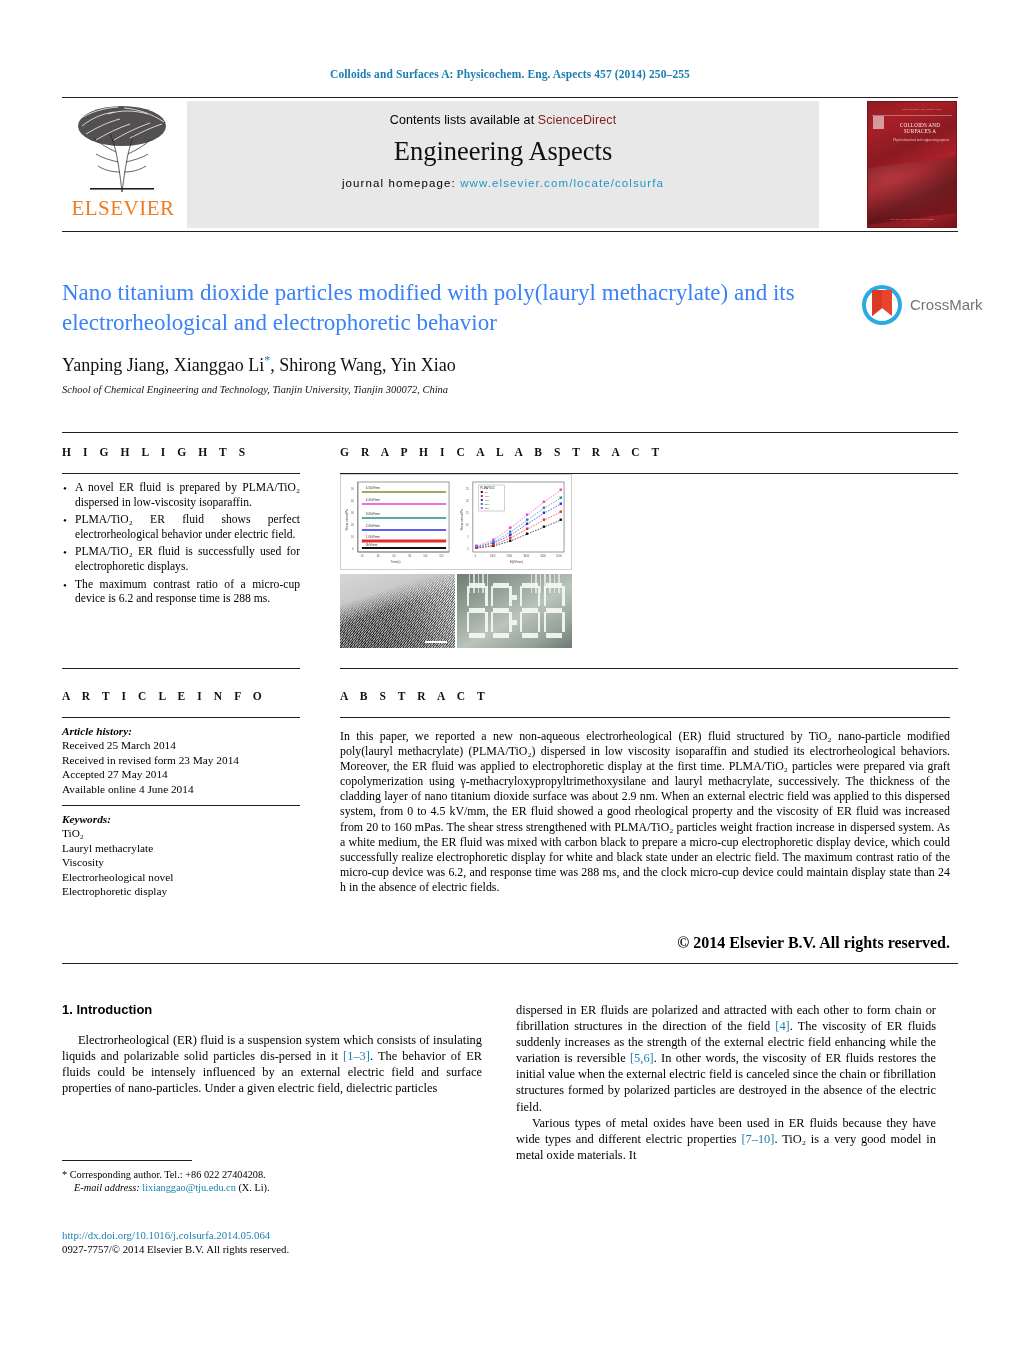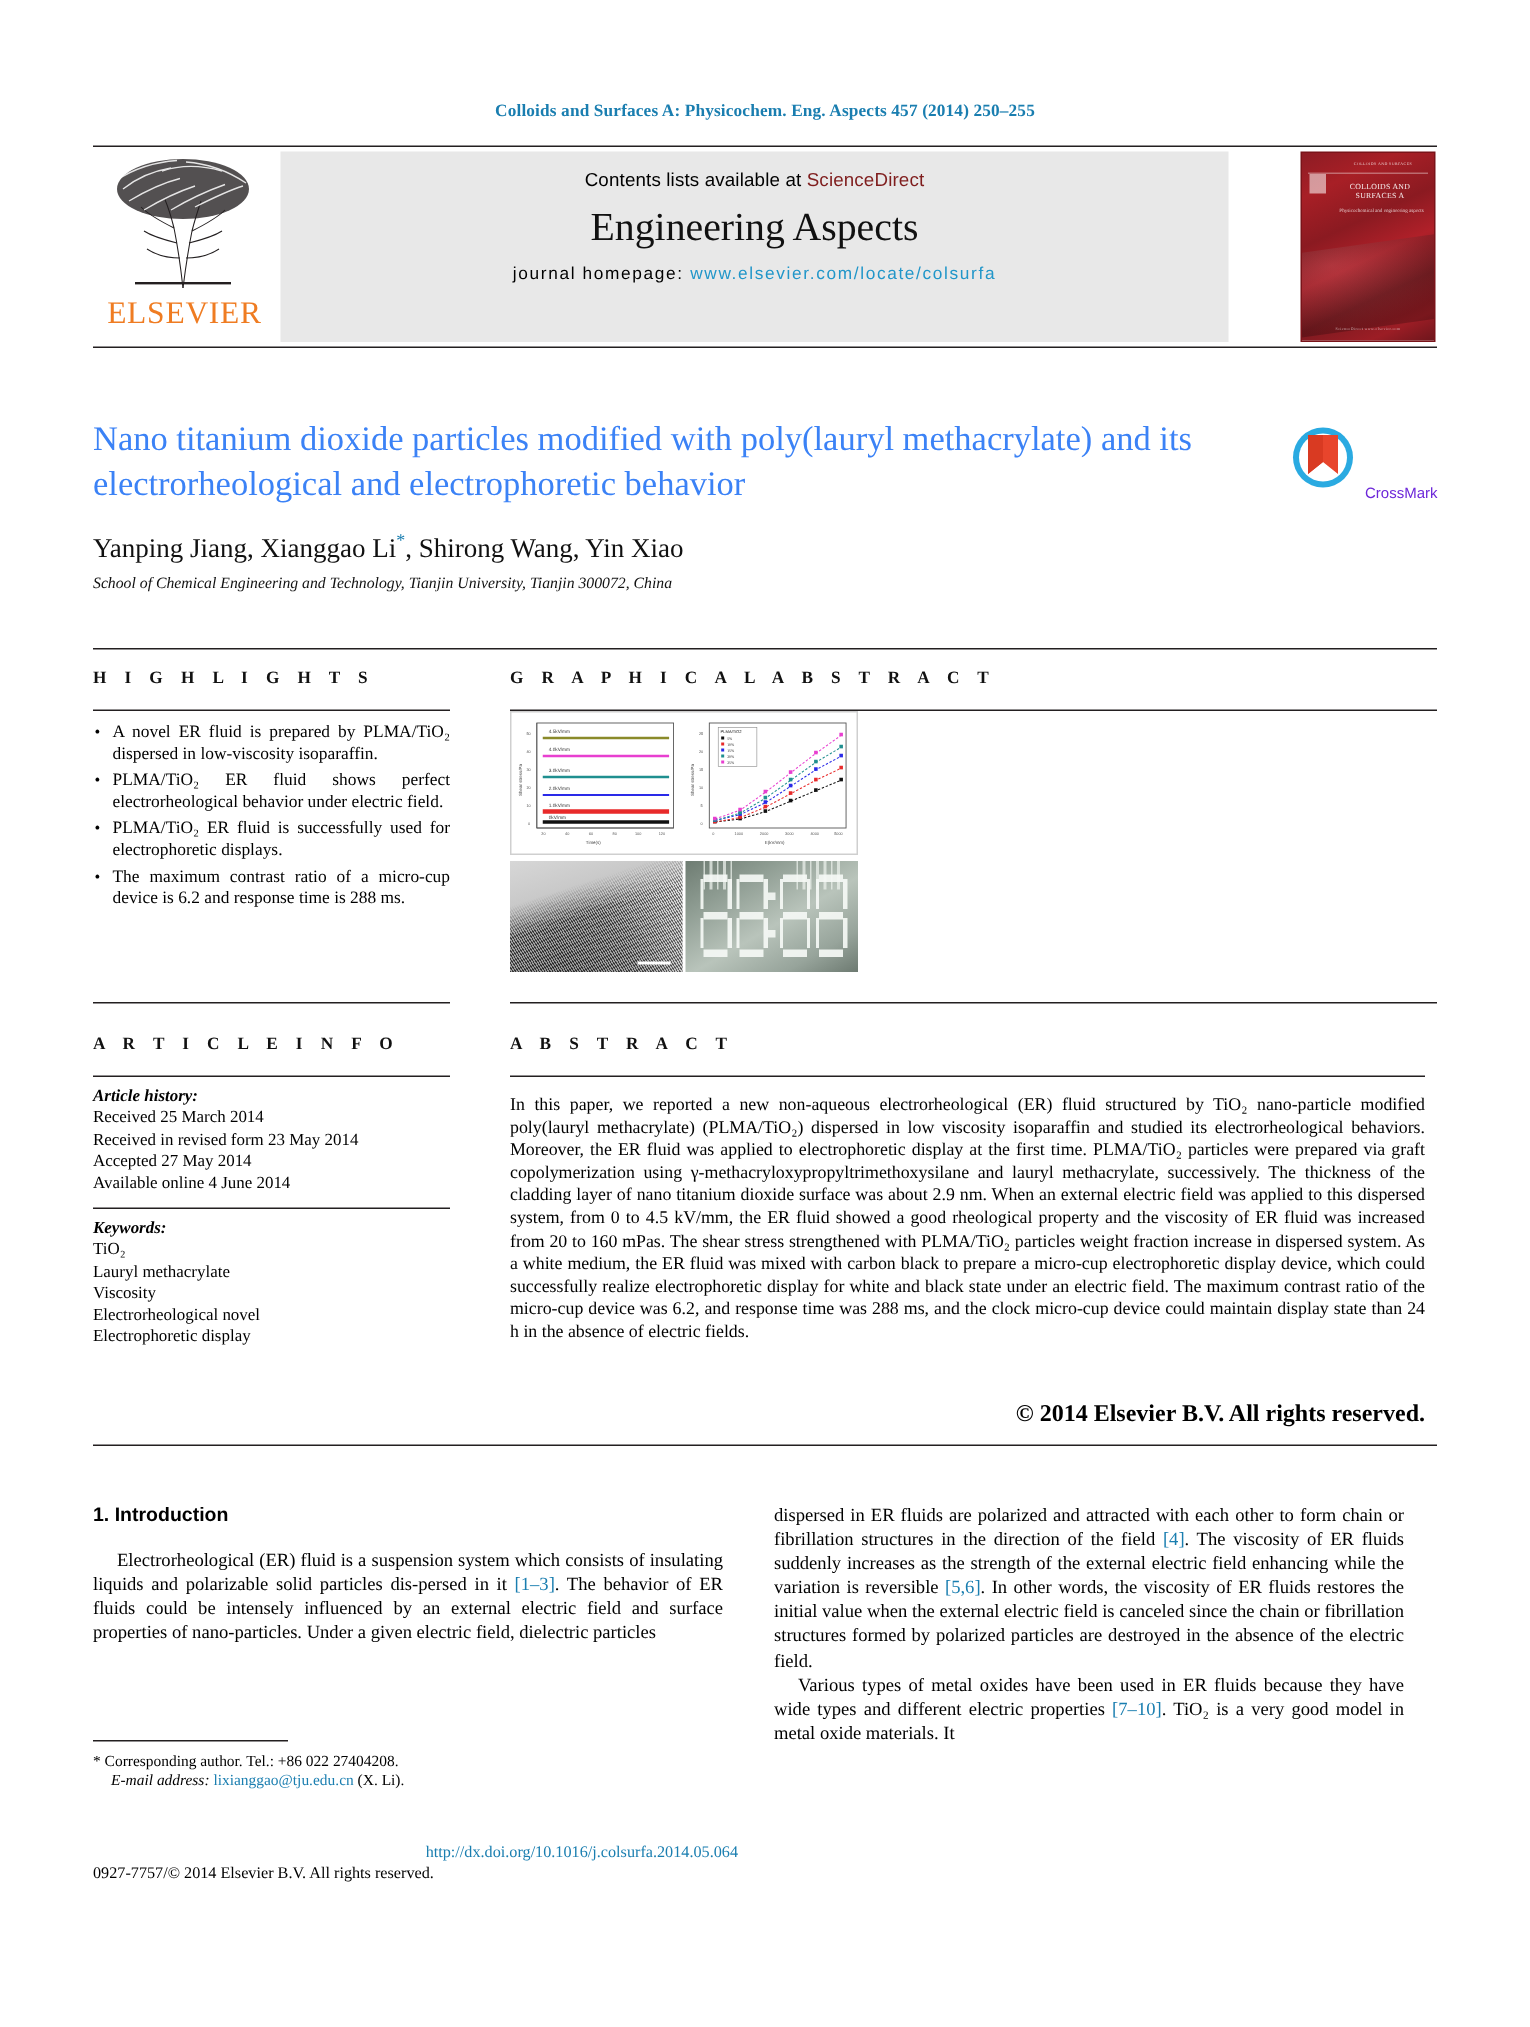--- a/index.html
+++ b/index.html
@@ -88,22 +88,22 @@
     margin-top:16px;font-size:18px;color:#111;
     font-family:"Liberation Serif", serif;
   }
   .authors sup{color:#1a7eb0;font-size:12px;}
   .affil{
     margin-top:8px;font-size:10.5px;font-style:italic;color:#111;
     font-family:"Liberation Serif", serif;
   }
   .crossmark{position:absolute;left:860px;top:283px;width:92px;height:46px;}
   .cm-badge{position:absolute;left:0;top:0;width:44px;height:44px;}
-  .cm-text{position:absolute;left:50px;top:13px;font-size:10px;
-    font-family:"Liberation Sans", sans-serif;color:#6d28d9;margin-top:28px;}
+  .cm-text{position:absolute;left:50px;top:13px;font-size:15px;
+    font-family:"Liberation Sans", sans-serif;color:#737373;}
 
   
   .hr-full{position:absolute;left:62px;width:896px;height:0;border-top:.9px solid #231f20;}
   .hr-col{position:absolute;height:0;border-top:.9px solid #231f20;}
 
   
   .sechead{
     font-family:"Liberation Serif", serif;
     font-size:11.5px;font-weight:bold;letter-spacing:4.6px;color:#111;
   }
@@ -173,21 +173,21 @@
 
   
   .fnrule{position:absolute;left:62px;top:1160px;width:130px;height:0;
     border-top:1px solid #231f20;}
   .footnote{position:absolute;left:62px;top:1168px;width:420px;
     font-size:10.3px;line-height:13.2px;font-family:"Liberation Serif", serif;}
   .footnote .fn-em{font-style:italic;}
   .footnote a{color:#1a7eb0;text-decoration:none;}
   .doiblock{position:absolute;left:62px;top:1229px;width:430px;
     font-size:10.8px;line-height:13.8px;font-family:"Liberation Serif", serif;}
-  .doiblock .doi{color:#1a7eb0;text-align:right;}
+  .doiblock .doi{color:#1a7eb0;}
 </style>
 </head>
 <body>
 
 <div class="page">
 
   <div class="runhead">Colloids and Surfaces A: Physicochem. Eng. Aspects 457 (2014) 250–255</div>
 
   <div class="masthead">
 

